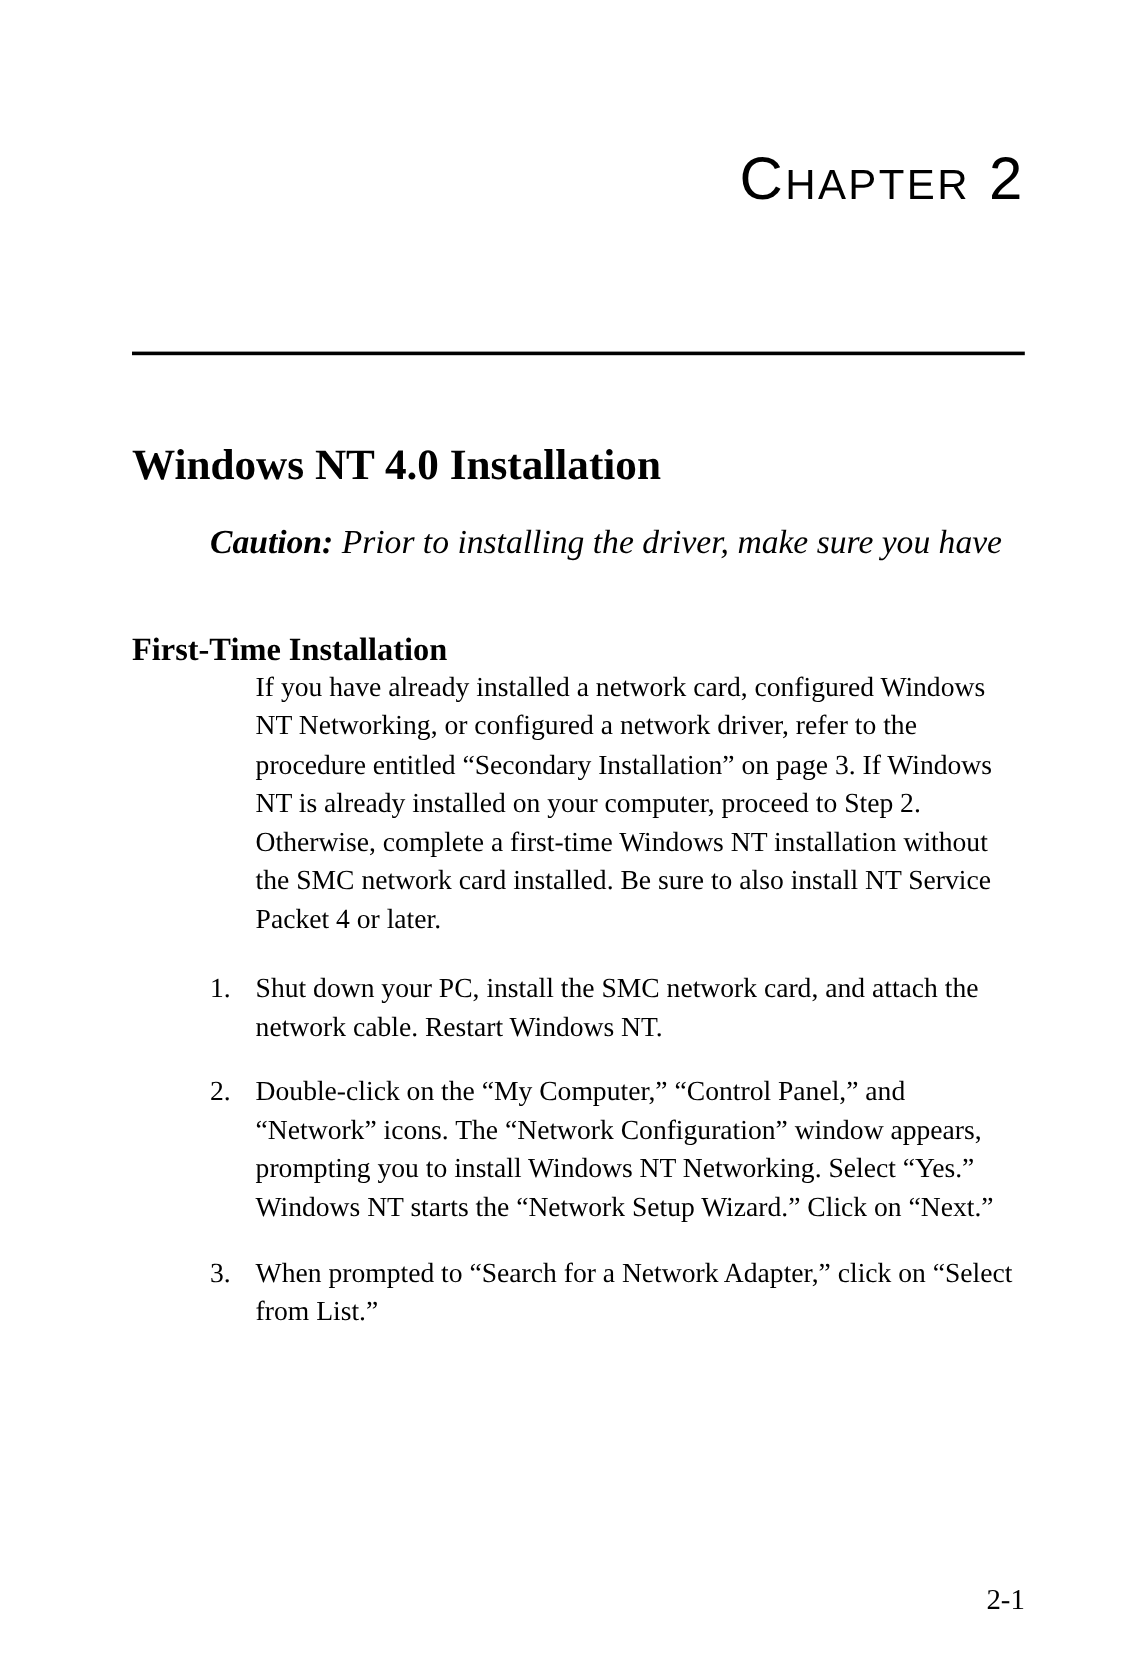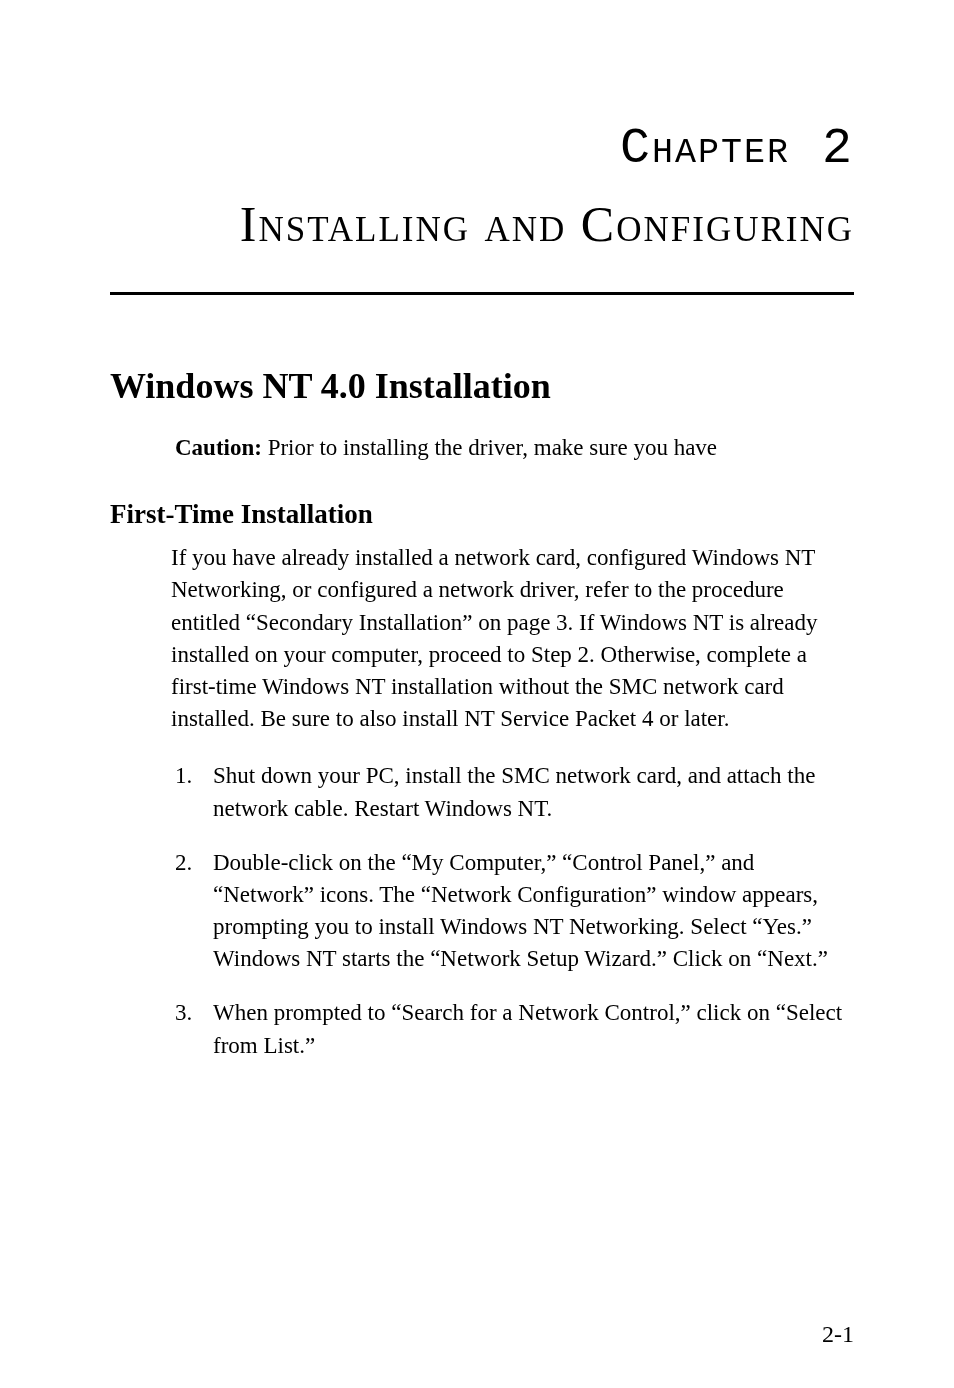--- a/index.html
+++ b/index.html
@@ -10,21 +10,21 @@
     body {
       width: 954px;
       height: 1388px;
       background: #ffffff;
       font-family: Garamond, Georgia, 'Times New Roman', serif;
       color: #000000;
       padding: 120px 100px 60px 110px;
       position: relative;
     }
     .chapter-label {
-      font-family: Liberation Mono, monospace;
+      font-family: Liberation Sans, sans-serif;
       font-size: 50px;
       text-align: right;
       font-variant: small-caps;
       letter-spacing: 2px;
       margin-bottom: 10px;
     }
     .chapter-title {
       font-family: Garamond, Georgia, serif;
       font-size: 50px;
       text-align: right;
@@ -39,40 +39,41 @@
       margin-bottom: 70px;
     }
     .section-heading {
       font-family: Garamond, Georgia, serif;
       font-size: 36px;
       font-weight: bold;
       margin-bottom: 25px;
     }
     .caution-block {
       margin-left: 65px;
-      margin-bottom: 35px;
-      font-size: 23px;
+      margin-bottom: 54px;
+      font-size: 28px;
       line-height: 1.4;
+      font-style: italic;
     }
     .caution-label {
       font-weight: bold;
     }
     .caution-line2 {
       margin-left: 100px;
     }
     .subsection-heading {
       font-family: Garamond, Georgia, serif;
       font-size: 27px;
       font-weight: bold;
-      margin-bottom: 12px;
+      margin-bottom: 0;
     }
     .body-paragraph {
       font-size: 23px;
       line-height: 1.4;
-      margin-left: 61px;
+      margin-left: 103px;
       margin-bottom: 25px;
     }
     .numbered-list {
       list-style: none;
       margin-left: 65px;
     }
     .numbered-item {
       font-size: 23px;
       line-height: 1.4;
       margin-bottom: 22px;
@@ -90,21 +91,21 @@
       right: 100px;
       font-size: 24px;
     }
   </style>
 </head>
 <body>
 
 <div class="chapter-label">Chapter 2</div>
 
 <div class="chapter-title">
-  <span>Installing and Configuring</span><br>
+  <br>
 </div>
 
 <hr class="hr">
 
 <h1 class="section-heading">Windows NT 4.0 Installation</h1>
 
 <div class="caution-block">
   <span class="caution-label">Caution:</span>
   <span>Prior to installing the driver, make sure you have</span>
 </div>
@@ -117,17 +118,17 @@
   <li class="numbered-item">
     <span class="item-number">1.</span>
     <span class="item-text">Shut down your PC, install the SMC network card, and attach the network cable. Restart Windows NT.</span>
   </li>
   <li class="numbered-item">
     <span class="item-number">2.</span>
     <span class="item-text">Double-click on the “My Computer,” “Control Panel,” and “Network” icons. The “Network Configuration” window appears, prompting you to install Windows NT Networking. Select “Yes.” Windows NT starts the “Network Setup Wizard.” Click on “Next.”</span>
   </li>
   <li class="numbered-item">
     <span class="item-number">3.</span>
-    <span class="item-text">When prompted to “Search for a Network Control,” click on “Select from List.”</span>
+    <span class="item-text">When prompted to “Search for a Network Adapter,” click on “Select from List.”</span>
   </li>
 </ol>
 
 <div class="page-number">2-1</div>
 
 </body></html>

